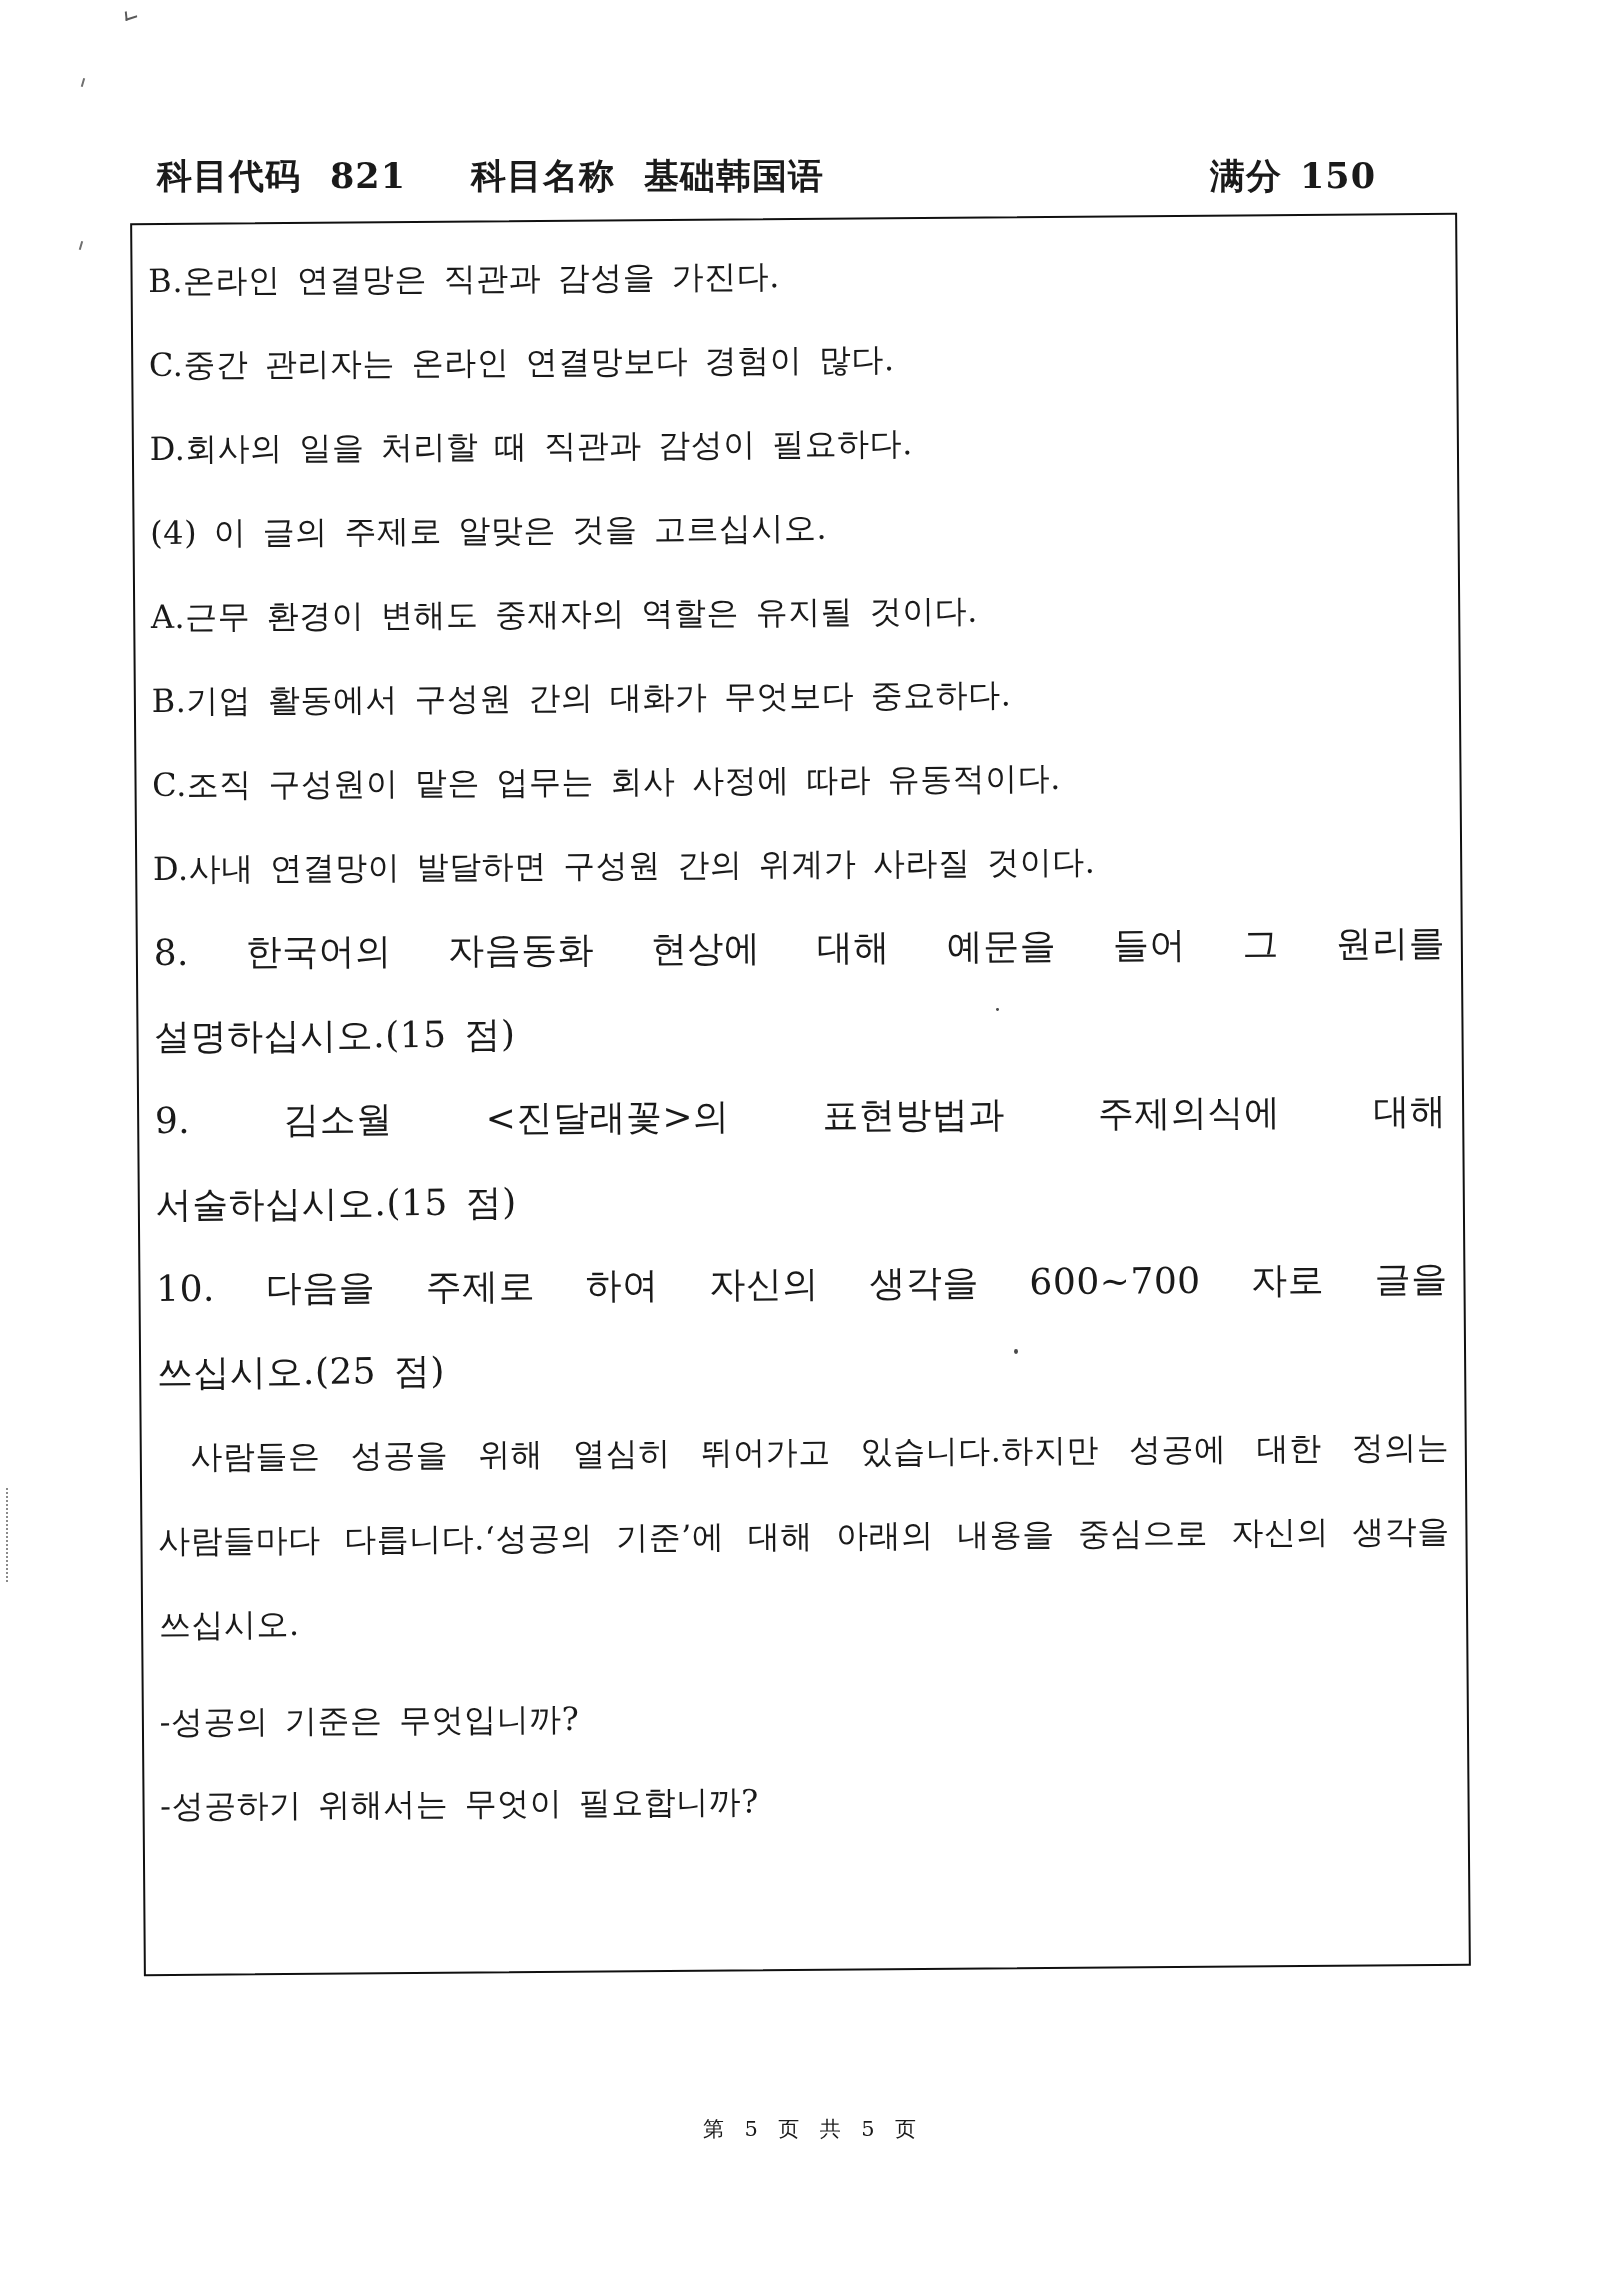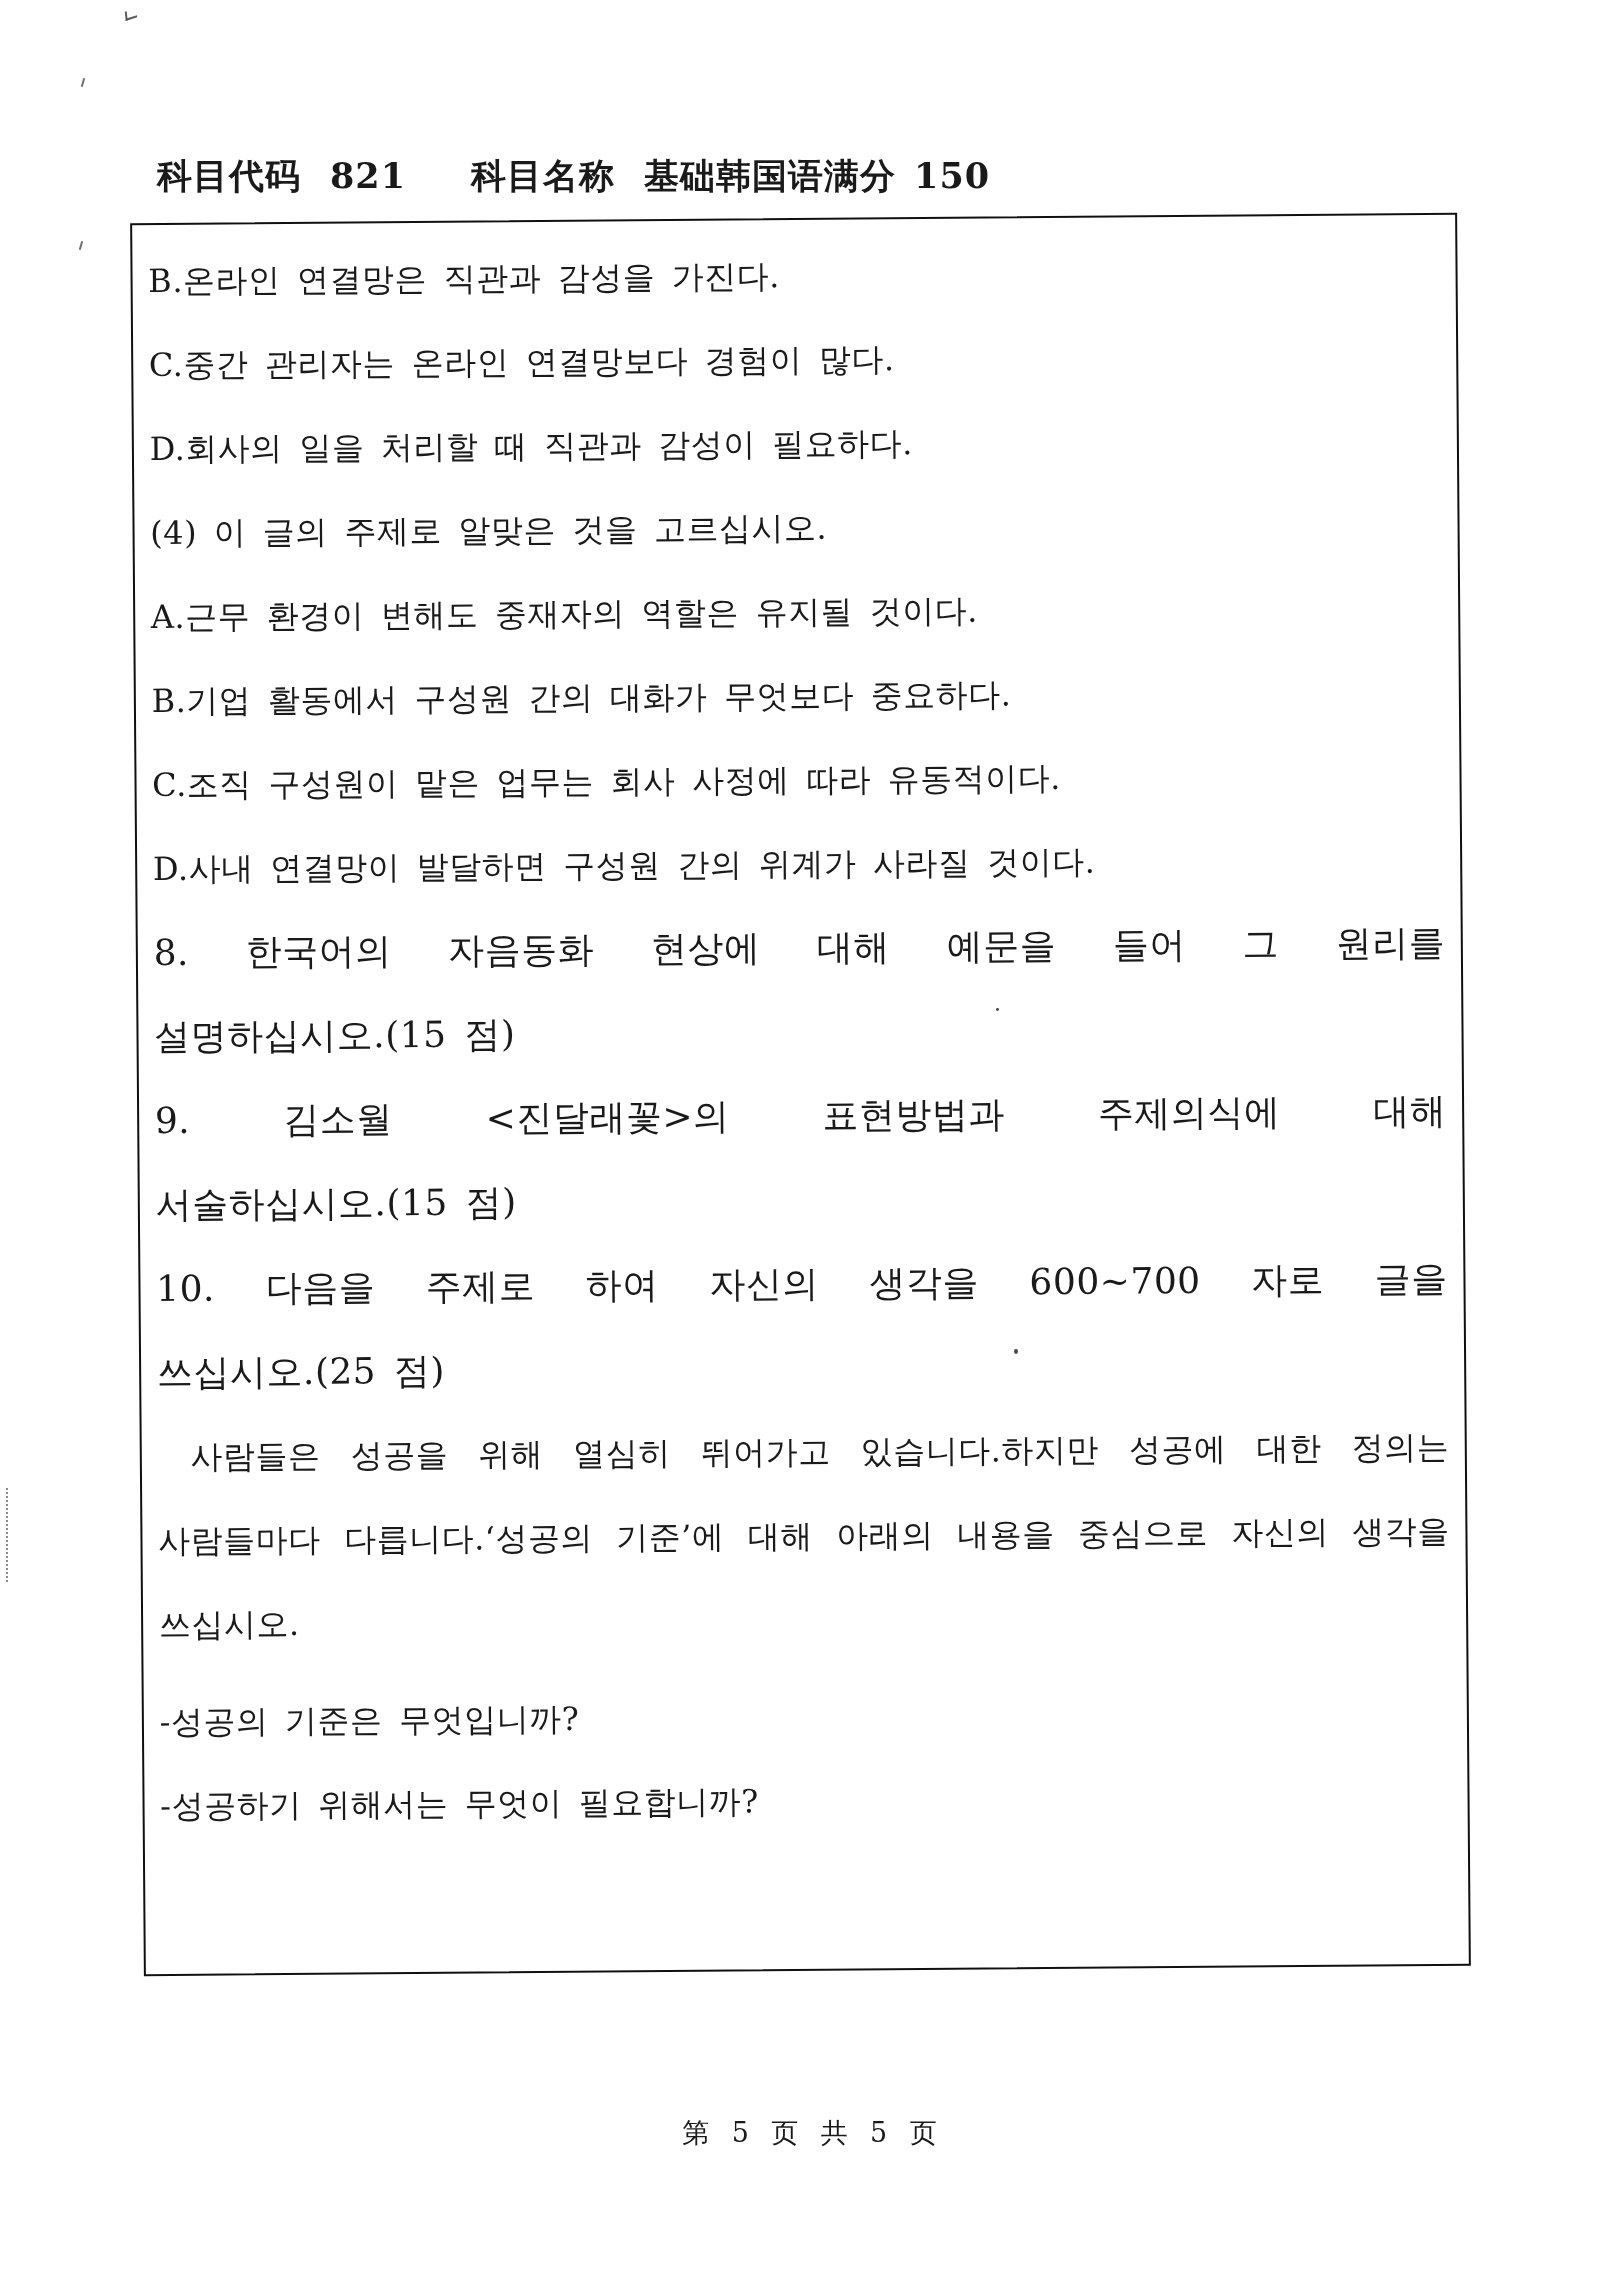--- a/index.html
+++ b/index.html
@@ -16,21 +16,21 @@
     overflow: hidden;
   }
 
   
   .exam-header {
     position: absolute;
     top: 153px;
     left: 157px;
     right: 157px;
     display: flex;
-    justify-content: flex-start;
+    justify-content: space-between;
     align-items: baseline;
     font-size: 35px;
     font-weight: bold;
     letter-spacing: 1px;
     white-space: nowrap;
   }
   .hdr-left span { margin-right: 29px; }
   .hdr-left .code-value { margin-right: 65px; }
   .hdr-left .subject-name { margin-right: 0; }
   .hdr-right { margin-right: 71px; }
@@ -70,21 +70,21 @@
   .line.indent { padding-left: 33px; }
   .line.gap { margin-top: 13.7px; }
 
   
   .page-footer {
     position: absolute;
     top: 2115px;
     left: 0;
     width: 100%;
     text-align: center;
-    font-size: 27px;
+    font-size: 21px;
     word-spacing: 11.8px;
     letter-spacing: 1px;
   }
 
   
   .speck {
     position: absolute;
     background: transparent;
   }
   .speck-tick {

